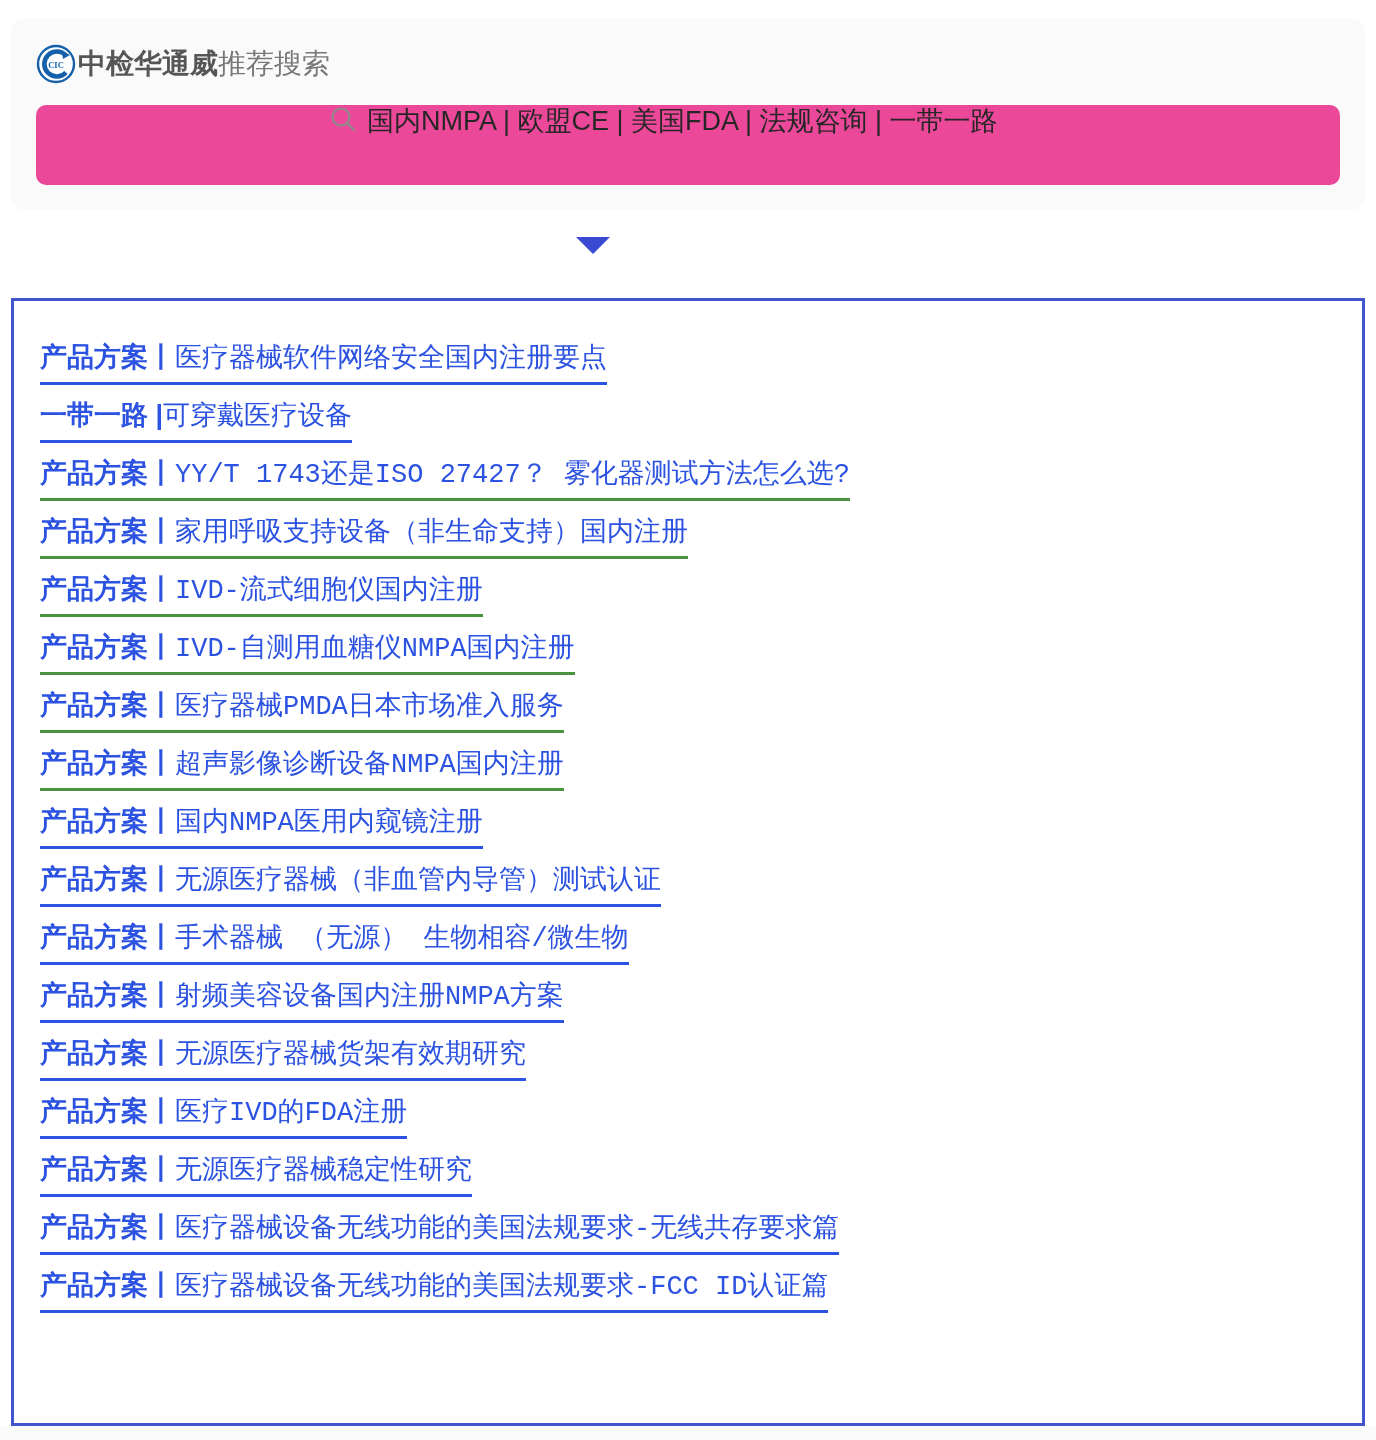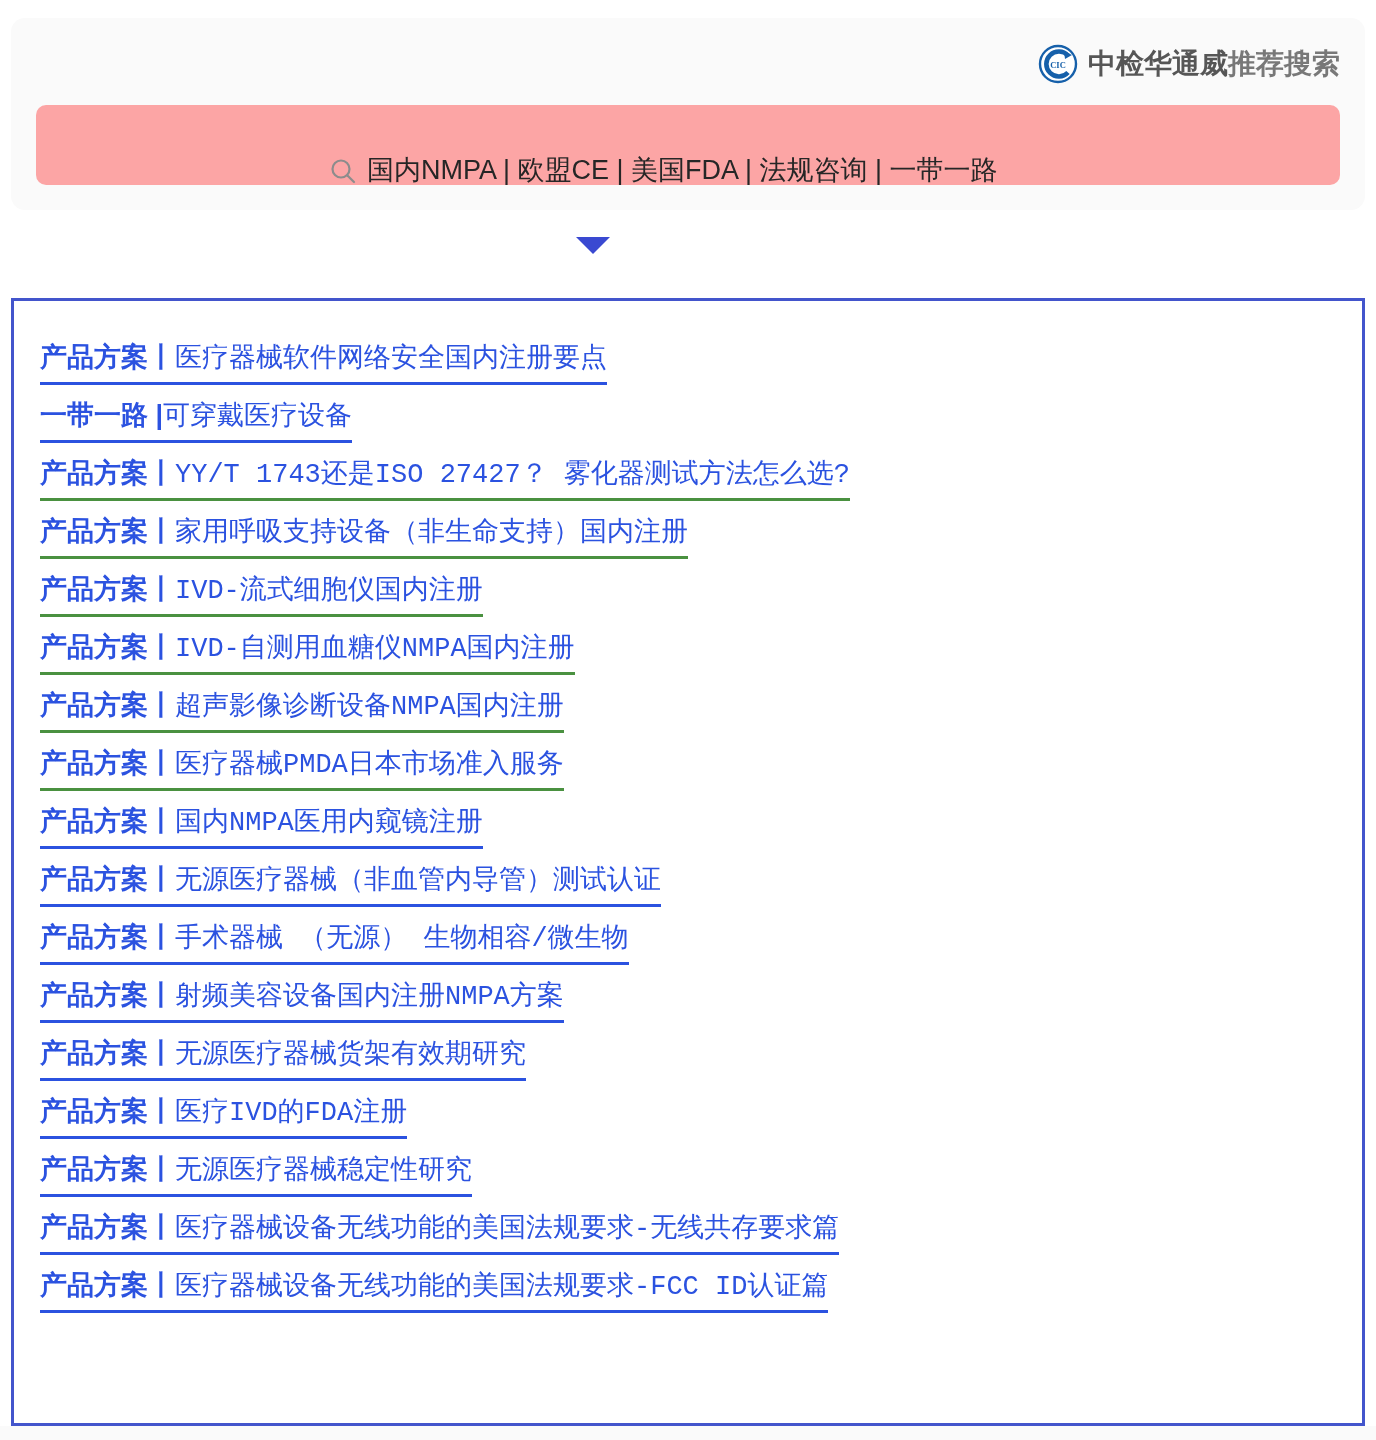--- a/index.html
+++ b/index.html
@@ -14,29 +14,29 @@
   html,body{margin:0;padding:0;}
   body{
     width:1376px;height:1440px;overflow:hidden;background:#ffffff;
     font-family:"Liberation Sans","DejaVu Sans",sans-serif;
   }
   
   .header-card{
     margin:18px 11px 0 11px;height:192px;background:var(--card-bg);
     border-radius:14px;padding:26px 25px 0 25px;
   }
-  .brand-row{display:flex;align-items:center;gap:10px;height:40px;justify-content:flex-end;}
+  .brand-row{display:flex;align-items:center;gap:2px;height:40px;}
   .brand-logo{width:40px;height:40px;flex:0 0 auto;}
   .brand-text{font-size:28px;line-height:40px;white-space:nowrap;}
   .brand-bold{font-weight:700;color:#565656;}
-  .brand-normal{font-weight:700;color:#787878;}
+  .brand-normal{font-weight:400;color:#787878;}
   
   .search-bar{
-    margin-top:21px;height:80px;background:#fca5a5;border-radius:10px;
-    display:flex;align-items:flex-end;justify-content:center;gap:10px;
+    margin-top:21px;height:80px;background:#ec4899;border-radius:10px;
+    display:flex;align-items:flex-start;justify-content:center;gap:10px;
   }
   .search-icon{width:28px;height:28px;flex:0 0 auto;}
   .search-input{
     border:none;outline:none;background:transparent;
     font-family:inherit;font-size:27px;color:#262626;
     width:680px;padding:0;
   }
   
   .dropdown-gap{position:relative;height:88px;}
   .dropdown-triangle{
@@ -106,25 +106,25 @@
 
   <div class="item">
     <a href="#" class="green"><span class="pfx">产品方案丨</span><span class="ttl">IVD-流式细胞仪国内注册</span></a>
   </div>
 
   <div class="item">
     <a href="#" class="green"><span class="pfx">产品方案丨</span><span class="ttl">IVD-自测用血糖仪NMPA国内注册</span></a>
   </div>
 
   <div class="item">
-    <a href="#" class="green"><span class="pfx">产品方案丨</span><span class="ttl">超声影像诊断设备NMPA国内注册</span></a>
+    <a href="#" class="green"><span class="pfx">产品方案丨</span><span class="ttl">医疗器械PMDA日本市场准入服务</span></a>
   </div>
 
   <div class="item">
-    <a href="#" class="green"><span class="pfx">产品方案丨</span><span class="ttl">医疗器械PMDA日本市场准入服务</span></a>
+    <a href="#" class="green"><span class="pfx">产品方案丨</span><span class="ttl">超声影像诊断设备NMPA国内注册</span></a>
   </div>
 
   <div class="item">
     <a href="#"><span class="pfx">产品方案丨</span><span class="ttl">国内NMPA医用内窥镜注册</span></a>
   </div>
 
 
   <div class="item">
     <a href="#"><span class="pfx">产品方案丨</span><span class="ttl">无源医疗器械（非血管内导管）测试认证</span></a>
   </div>

